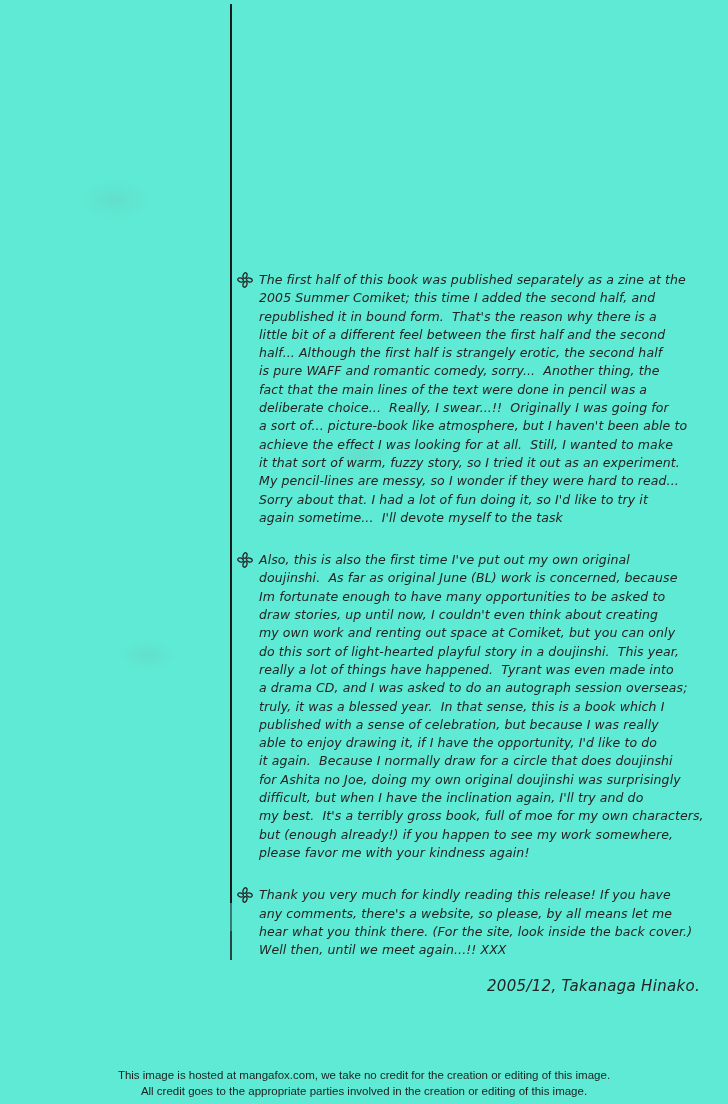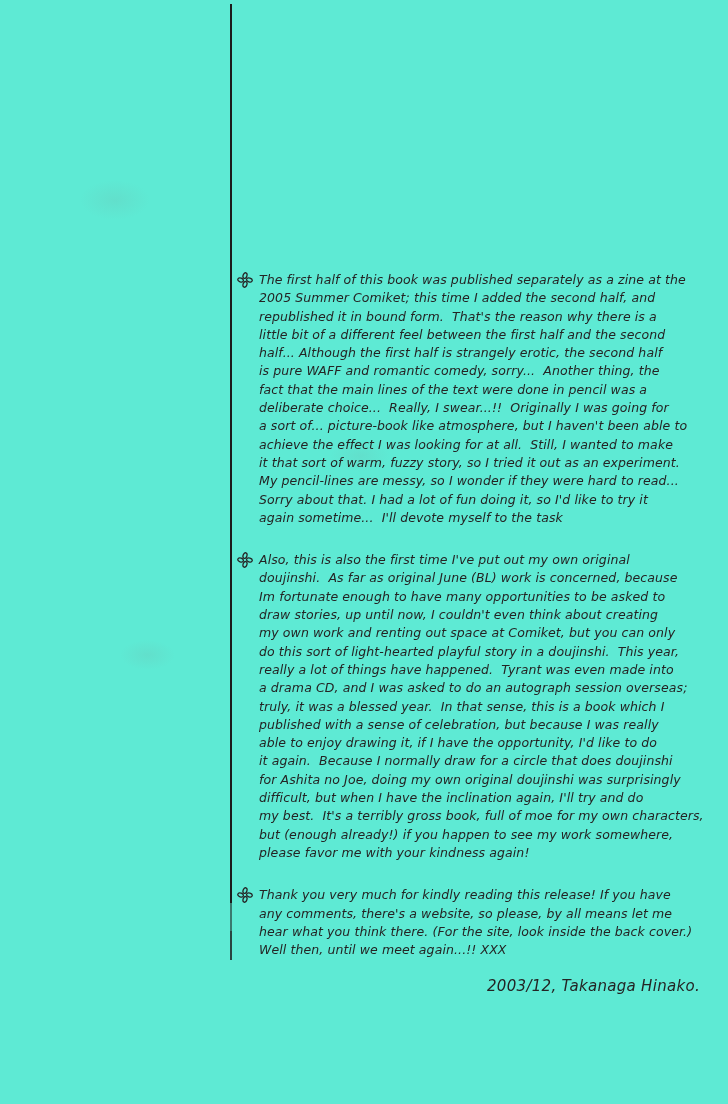--- a/index.html
+++ b/index.html
@@ -155,18 +155,20 @@
         </svg>
       </span>
       <div class="para-text">Thank you very much for kindly reading this release! If you have
 any comments, there's a website, so please, by all means let me
 hear what you think there. (For the site, look inside the back cover.)
 Well then, until we meet again...!! XXX</div>
     </div>
 
   </div>
 
-  <div class="signature">2003/12, Takanaga Hinako.</div>
+  <div class="signature">2005/12, Takanaga Hinako.</div>
 
   <div class="footer">
+    <div>This image is hosted at mangafox.com, we take no credit for the creation or editing of this image.</div>
+    <div>All credit goes to the appropriate parties involved in the creation or editing of this image.</div>
   </div>
 
 </div>
 
 </body></html>

